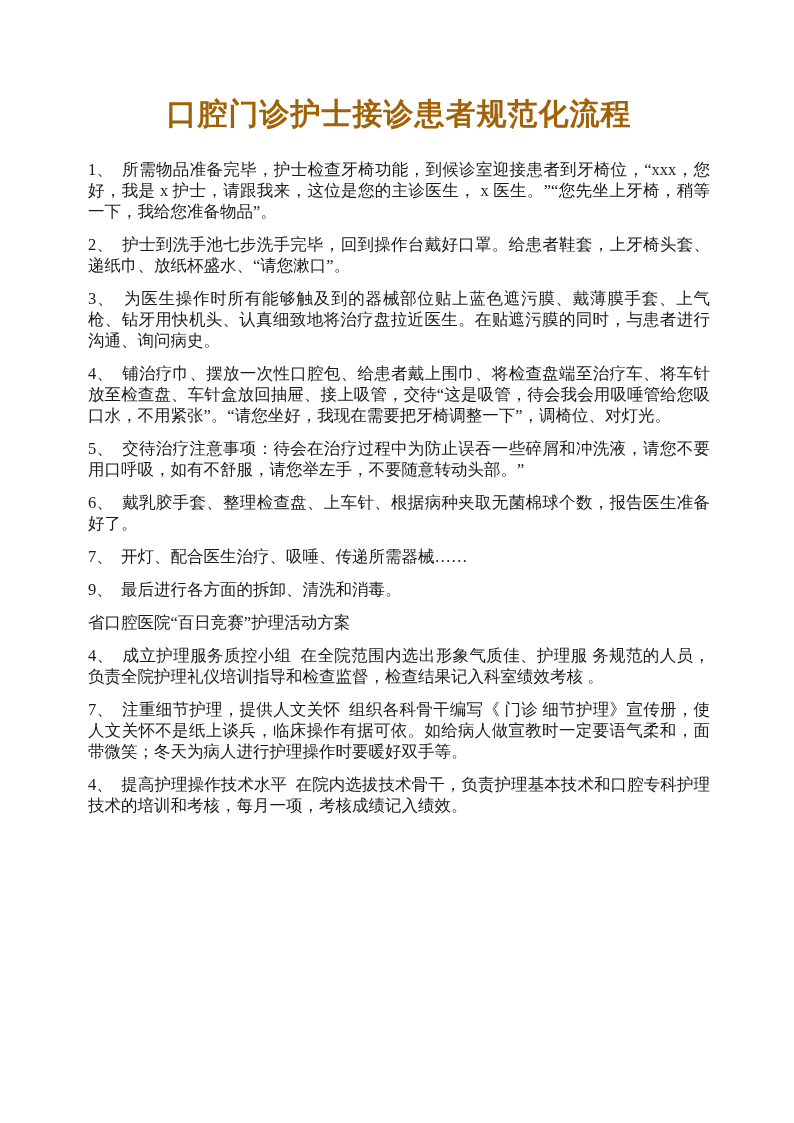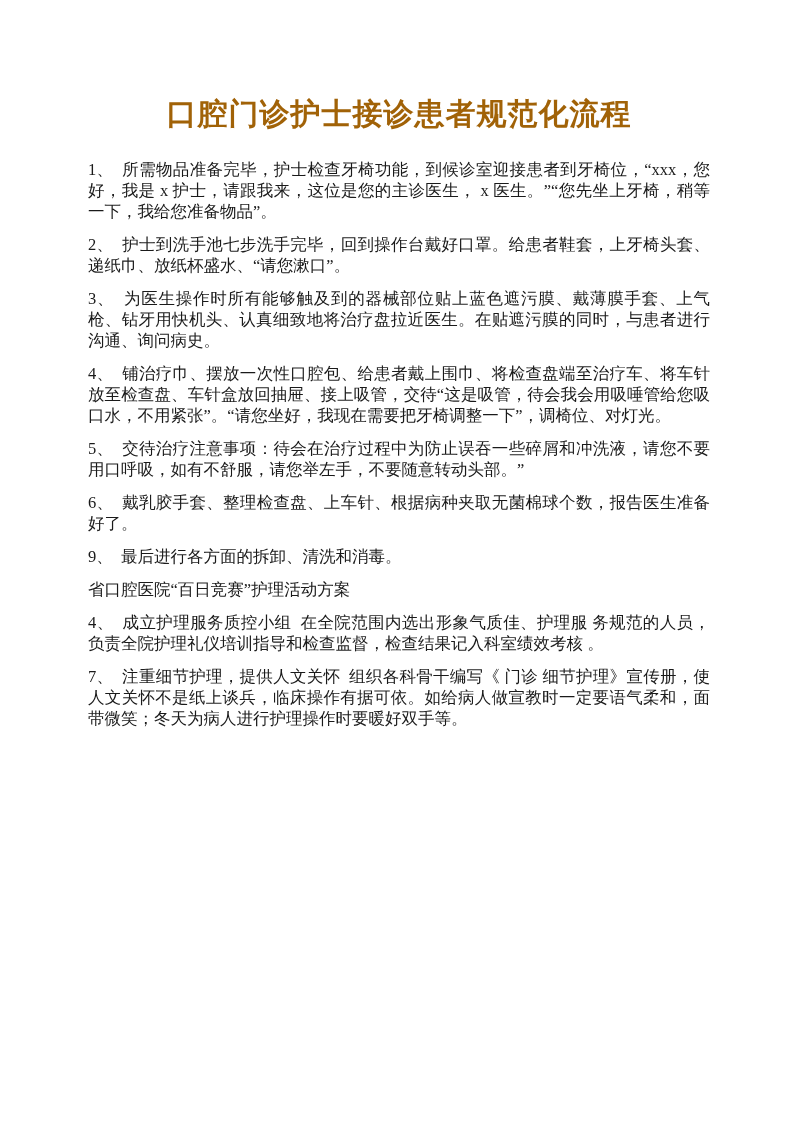--- a/index.html
+++ b/index.html
@@ -42,18 +42,20 @@
 
 <div class="page">
   <h1 class="doc-title">口腔门诊护士接诊患者规范化流程</h1>
   <div class="doc-body">
       <p>1、  所需物品准备完毕，护士检查牙椅功能，到候诊室迎接患者到牙椅位，“xxx，您好，我是 x 护士，请跟我来，这位是您的主诊医生， x 医生。”“您先坐上牙椅，稍等一下，我给您准备物品”。</p>
       <p>2、  护士到洗手池七步洗手完毕，回到操作台戴好口罩。给患者鞋套，上牙椅头套、递纸巾、放纸杯盛水、“请您漱口”。</p>
       <p>3、  为医生操作时所有能够触及到的器械部位贴上蓝色遮污膜、戴薄膜手套、上气枪、钻牙用快机头、认真细致地将治疗盘拉近医生。在贴遮污膜的同时，与患者进行沟通、询问病史。</p>
       <p>4、  铺治疗巾、摆放一次性口腔包、给患者戴上围巾、将检查盘端至治疗车、将车针放至检查盘、车针盒放回抽屉、接上吸管，交待“这是吸管，待会我会用吸唾管给您吸口水，不用紧张”。“请您坐好，我现在需要把牙椅调整一下”，调椅位、对灯光。</p>
       <p>5、  交待治疗注意事项：待会在治疗过程中为防止误吞一些碎屑和冲洗液，请您不要用口呼吸，如有不舒服，请您举左手，不要随意转动头部。”</p>
       <p>6、  戴乳胶手套、整理检查盘、上车针、根据病种夹取无菌棉球个数，报告医生准备好了。</p>
+      <p>7、  开灯、配合医生治疗、吸唾、传递所需器械……</p>
       <p>9、  最后进行各方面的拆卸、清洗和消毒。</p>
       <p>省口腔医院“百日竞赛”护理活动方案</p>
       <p>4、  成立护理服务质控小组  在全院范围内选出形象气质佳、护理服 务规范的人员，负责全院护理礼仪培训指导和检查监督，检查结果记入科室绩效考核 。</p>
       <p>7、  注重细节护理，提供人文关怀  组织各科骨干编写《 门诊 细节护理》宣传册，使人文关怀不是纸上谈兵，临床操作有据可依。如给病人做宣教时一定要语气柔和，面带微笑；冬天为病人进行护理操作时要暖好双手等。</p>
+      <p>4、  提高护理操作技术水平  在院内选拔技术骨干，负责护理基本技术和口腔专科护理技术的培训和考核，每月一项，考核成绩记入绩效。</p>
     </div>
 </div>
 
 </body></html>

